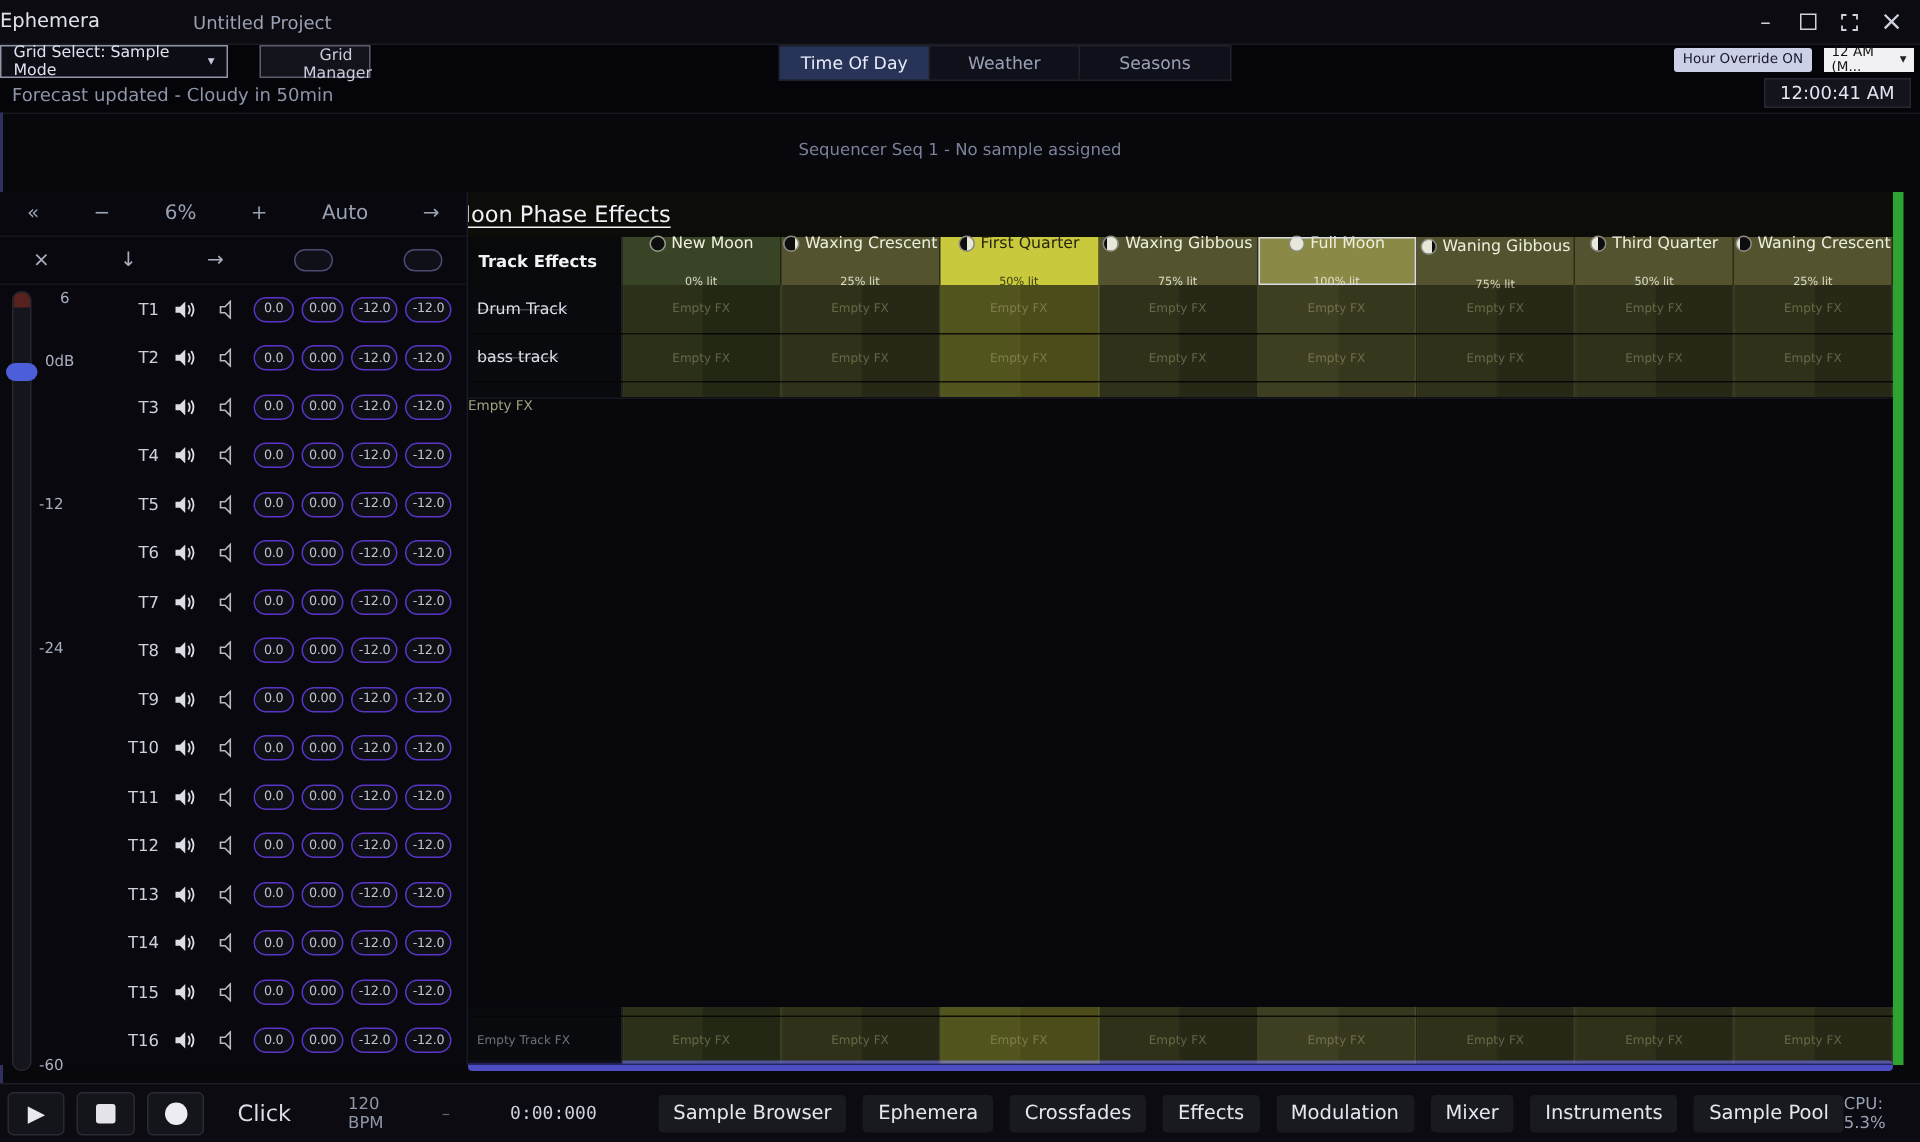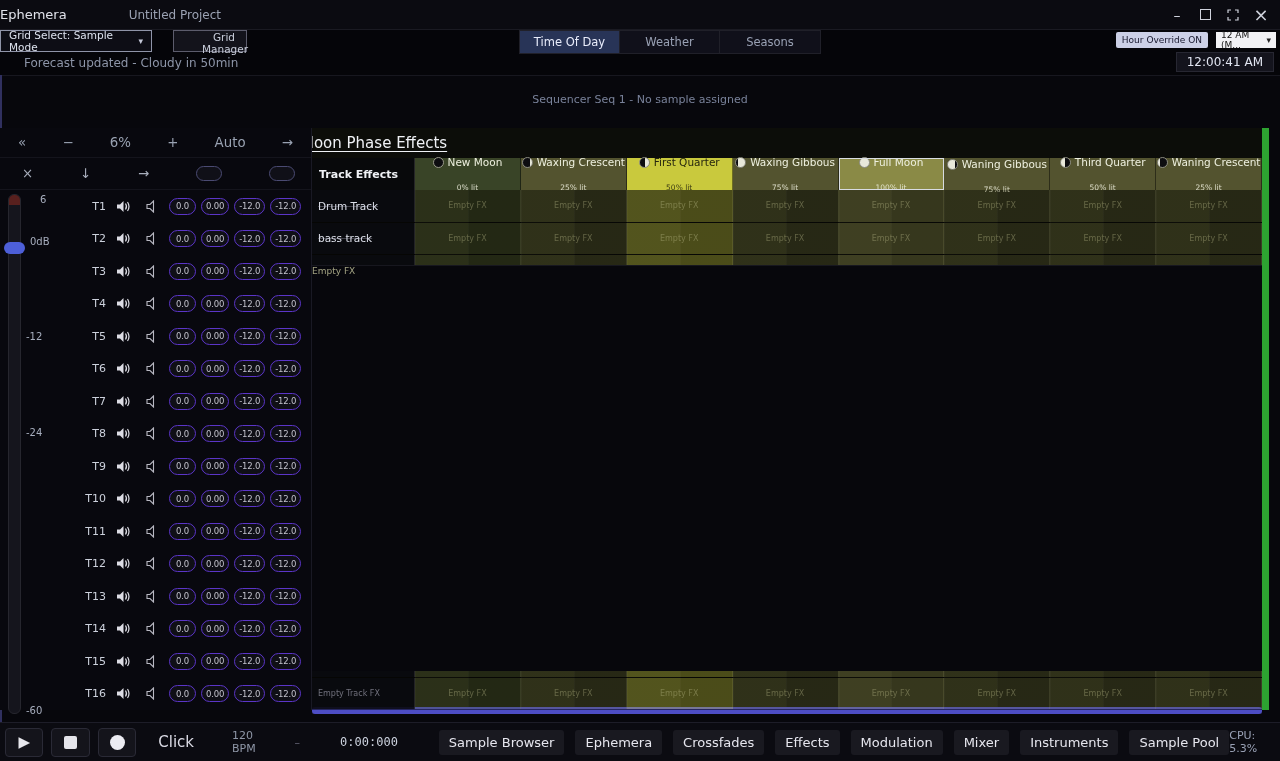--- a/index.html
+++ b/index.html
@@ -30,21 +30,21 @@
   .grid-manager { position:absolute; left:173px; top:0; width:74px; height:22px; border:1px solid #5c5c6c; background:#13131b; color:#c8cdda; font-size:10.5px;padding-left:28px; }
   .tabs { position:absolute; left:519px; top:0; height:24px; display:flex; background:#10101a; border:1px solid #202029; }
   .tab { width:100px; display:flex; align-items:center; justify-content:center; font-size:11.5px; color:#99a1b4; border-right:1px solid #202029; }
   .tab:last-child { border-right:none; }
   .tab.active { background:#283457; color:#e8ecfb; }
   .tr-right { position:absolute; right:4px; top:2px; display:flex; gap:8px; align-items:center; }
   .hour-override { background:#ccd0e6; color:#16162c; font-size:9px; padding:3px 6px; border-radius:2px; }
   .hour-select { background:#f1f1f4; color:#111; font-size:9px; padding:2px 5px; display:flex; align-items:center; justify-content:space-between; width:60px; height:16px; }
 
   
-  .statusrow { position:absolute; top:54px; left:16px; right:0; height:21px; }
+  .statusrow { position:absolute; top:54px; left:0; right:0; height:21px; }
   .forecast { position:absolute; left:8px; top:2px; font-size:12px; color:#8d95a8; }
   .clock { position:absolute; right:6px; top:-2px; background:#14141d; border:1px solid #272732; color:#e2e6f2; font-size:12px; padding:2px 10px; }
 
   
   .main { position:absolute; top:75px; left:0; right:0; bottom:39px; background:#07070c; border-top:1px solid #17171f; }
   .seq-header { text-align:center; margin-top:17px; font-size:11px; color:#79829a; }
   .left-accent { position:absolute; left:0; top:75px; width:2px; height:647px; background:#30305f; }
 
   
   .mixer { position:absolute; left:0; top:128px; width:312px; height:582px; background:#08080e; border-right:1px solid #191924; }

